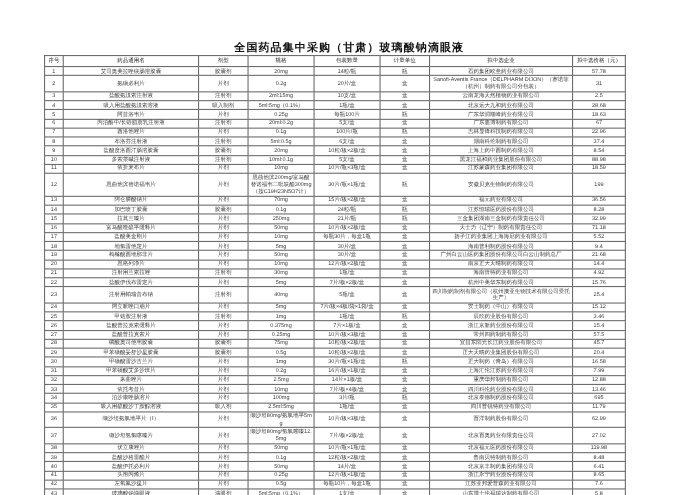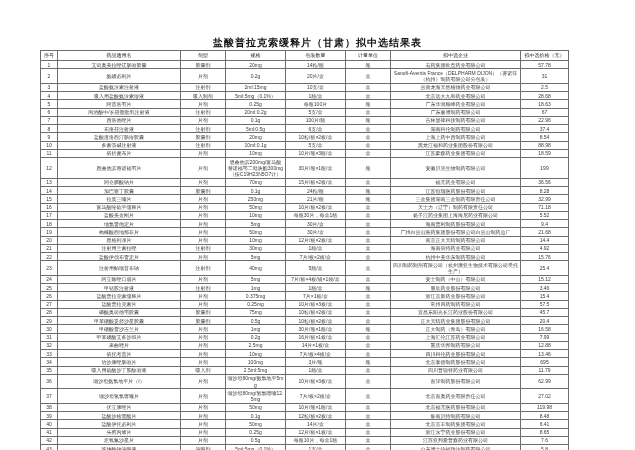--- a/index.html
+++ b/index.html
@@ -25,21 +25,21 @@
   td.c-comp{text-align:left;}
   td.c-spec{text-align:left;}
   col.w-no{width:17px;}  col.w-name{width:123px;} col.w-form{width:45px;}
   col.w-spec{width:60px;} col.w-pack{width:60px;} col.w-unit{width:45px;}
   col.w-comp{width:130px;} col.w-price{width:48px;}
 </style>
 </head>
 <body>
 
 <div class="page">
-  <div class="doc-title">盐酸普拉克索缓释片（甘肃）拟中选结果表</div>
+  <div class="doc-title">全国药品集中采购（甘肃）玻璃酸钠滴眼液</div>
   <div class="tbl-wrap">
     <table class="result">
       <colgroup>
         <col class="w-no">
           <col class="w-name">
           <col class="w-form">
           <col class="w-spec">
         <col class="w-pack">
           <col class="w-unit">
           <col class="w-comp">

